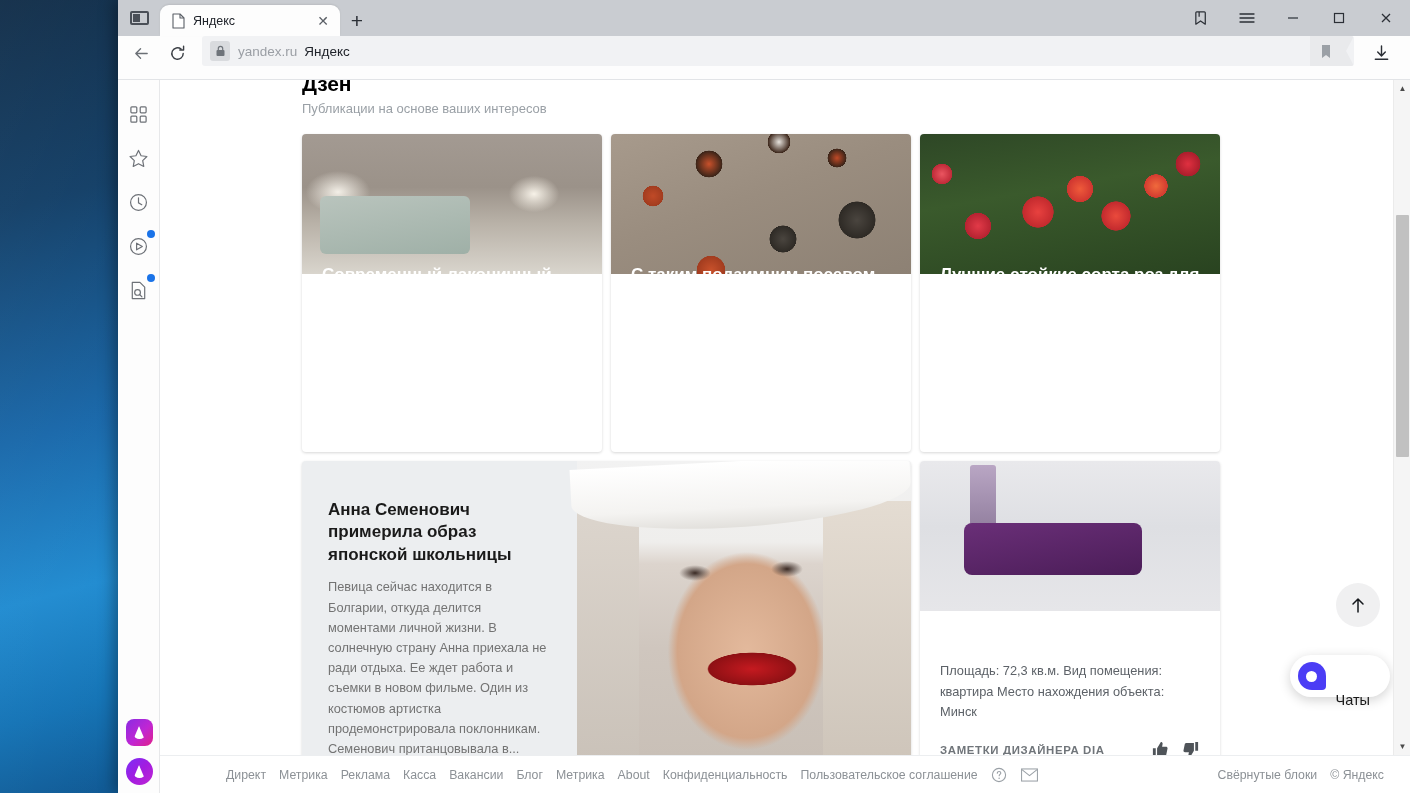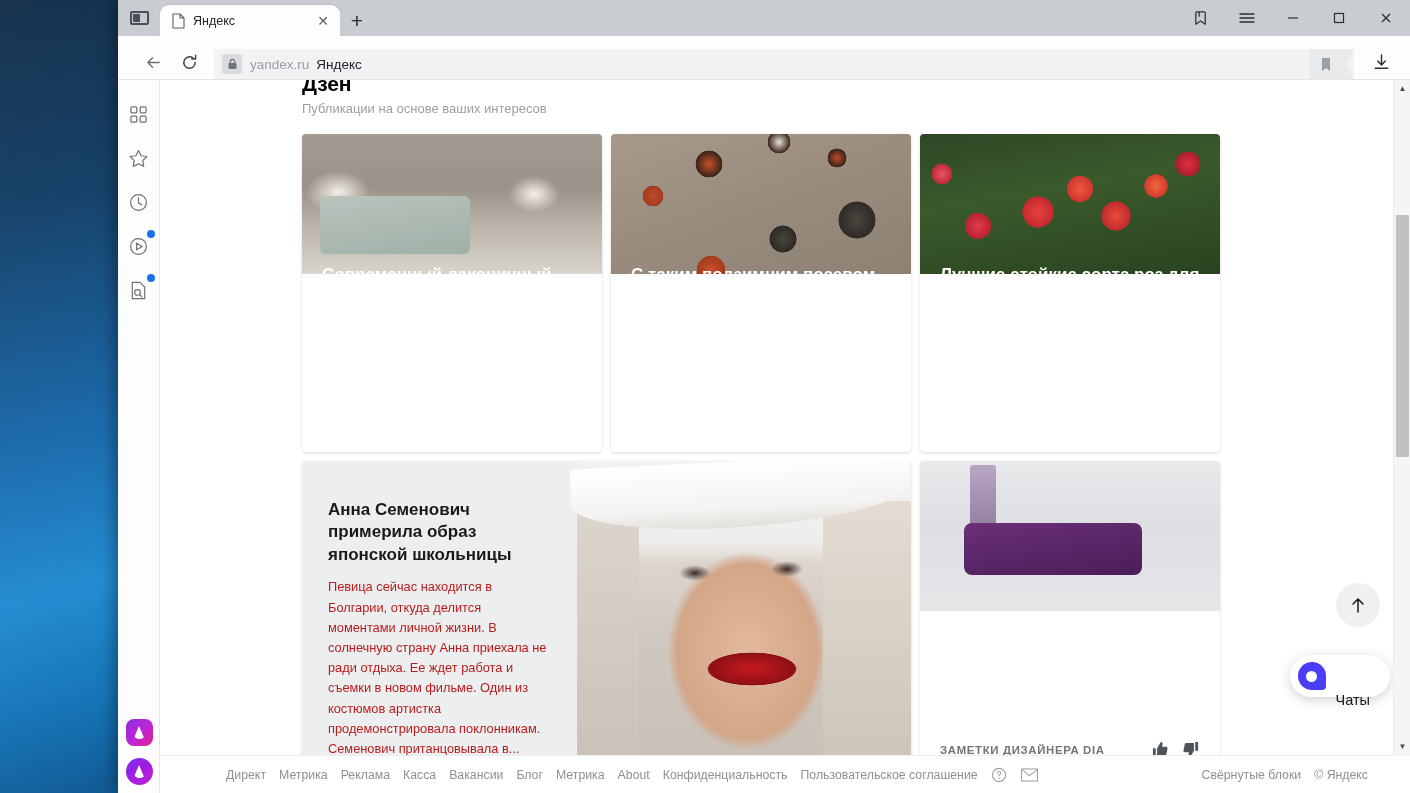--- a/index.html
+++ b/index.html
@@ -79,22 +79,22 @@
   .tb-spacer { flex: 1; }
   .win-ctrls { display: flex; align-items: center; height: 36px; }
   .win-btn {
     width: 46px; height: 36px; display: flex; align-items: center; justify-content: center;
     color: #2b2f36;
   }
   .win-btn.close { width: 48px; }
 
   
   .navbar {
-    height: 44px; background: #fdfdfd; display: flex; align-items: flex-end;
-    padding: 0 12px 0 18px; gap: 2px; flex: none;
+    height: 44px; background: #fdfdfd; display: flex; align-items: flex-start;
+    padding: 0 12px 0 6px; gap: 2px; flex: none;
     border-bottom: 1px solid #e2e4e7;
   }
   .nav-icon {
     width: 34px; height: 34px; display: flex; align-items: center; justify-content: center;
     color: #52575e; flex: none;
   }
   .omnibox {
     flex: 1; height: 30px; background: #f1f2f4; border-radius: 3px;
     display: flex; align-items: center; padding: 0 0 0 8px; margin: 0 8px 0 6px;
     position: relative; overflow: hidden;
@@ -195,21 +195,21 @@
   .card-source {
     font-size: 11.4px; font-weight: 700; letter-spacing: 0.65px;
     color: rgba(255,255,255,0.82); text-transform: uppercase;
   }
   .thumbs { display: flex; align-items: center; gap: 11px; }
   .thumb { width: 19px; height: 19px; color: rgba(255,255,255,0.86); }
 
   
   .card.wide .card-body { position: static; padding: 38px 26px 18px; width: 275px; }
   .card.wide .card-title { color: #1a1a1a; font-size: 17px; line-height: 1.32; }
-  .card.wide .card-desc  { color: #b91c1c; }
+  .card.wide .card-desc  { color: #737373; }
 
   .card.tall .card-body { padding: 16px 20px 14px; }
   .card.tall .card-title { color: #1b1b1b; }
   .card.tall .card-desc { color: #5d6268; }
   .card.tall .card-source { color: #70757a; }
   .card.tall .thumb { color: #4f5459; }
 
   
   .img-interior1 {
     background:
@@ -295,21 +295,21 @@
   .chat-logo {
     width: 28px; height: 28px; border-radius: 50% 50% 4px 50%;
     background: #4b3df5; display: flex; align-items: center; justify-content: center;
   }
   .chat-logo span { width: 11px; height: 11px; border-radius: 50%; background: #fff; }
   .chat-label { font-size: 14.5px; color: #1a1a1a; margin-top: 48px; }
 
   
   .footer {
     height: 38px; flex: none; background: #fff; border-top: 1px solid #eceef0;
-    display: flex; align-items: center; padding: 0 42px 0 66px; gap: 13px;
+    display: flex; align-items: center; padding: 0 26px 0 66px; gap: 13px;
   }
   .f-link { font-size: 12.3px; color: #8c9196; white-space: nowrap; }
   .f-spacer { flex: 1; }
   .f-ico { width: 17px; height: 17px; color: #8c9196; display:flex; align-items:center; justify-content:center;}
 
   
   .pscroll {
     position: absolute; right: 0; top: 0; bottom: 0; width: 17px;
     background: #f5f5f5; border-left: 1px solid #ebebeb;
   }
@@ -563,20 +563,21 @@
               <div class="card-body">
                 <div class="card-title">Анна Семенович примерила образ японской школьницы</div>
                 <div class="card-desc">Певица сейчас находится в Болгарии, откуда делится моментами личной жизни. В солнечную страну Анна приехала не ради отдыха. Ее ждет работа и съемки в новом фильме. Один из костюмов артистка продемонстрировала поклонникам. Семенович пританцовывала в...</div>
 
               </div>
             </div>
 
             <div class="card tall">
               <div class="card-img img-purple" style="height:150px"></div>
               <div class="card-body">
+                <div class="card-desc">Площадь: 72,3 кв.м. Вид помещения: квартира Место нахождения объекта: Минск</div>
                 <div class="card-foot">
                   <div class="card-source">ЗАМЕТКИ ДИЗАЙНЕРА DIA</div>
                   <div class="thumbs">
                     <span class="thumb">
                       <svg width="19" height="19" viewBox="0 0 20 20">
                           <path d="M6.4 8.6L10.4 2c1.3 0 2 .9 1.8 2.1l-.5 2.9h4.1c1.1 0 1.8.9 1.6 1.9l-1.3 6.4c-.2.9-.9 1.5-1.8 1.5H6.4zM2 8.6h3v9.2H2z" fill="currentColor"></path>
                         </svg>
                     </span>
                     <span class="thumb">
                       <svg width="19" height="19" viewBox="0 0 20 20">

